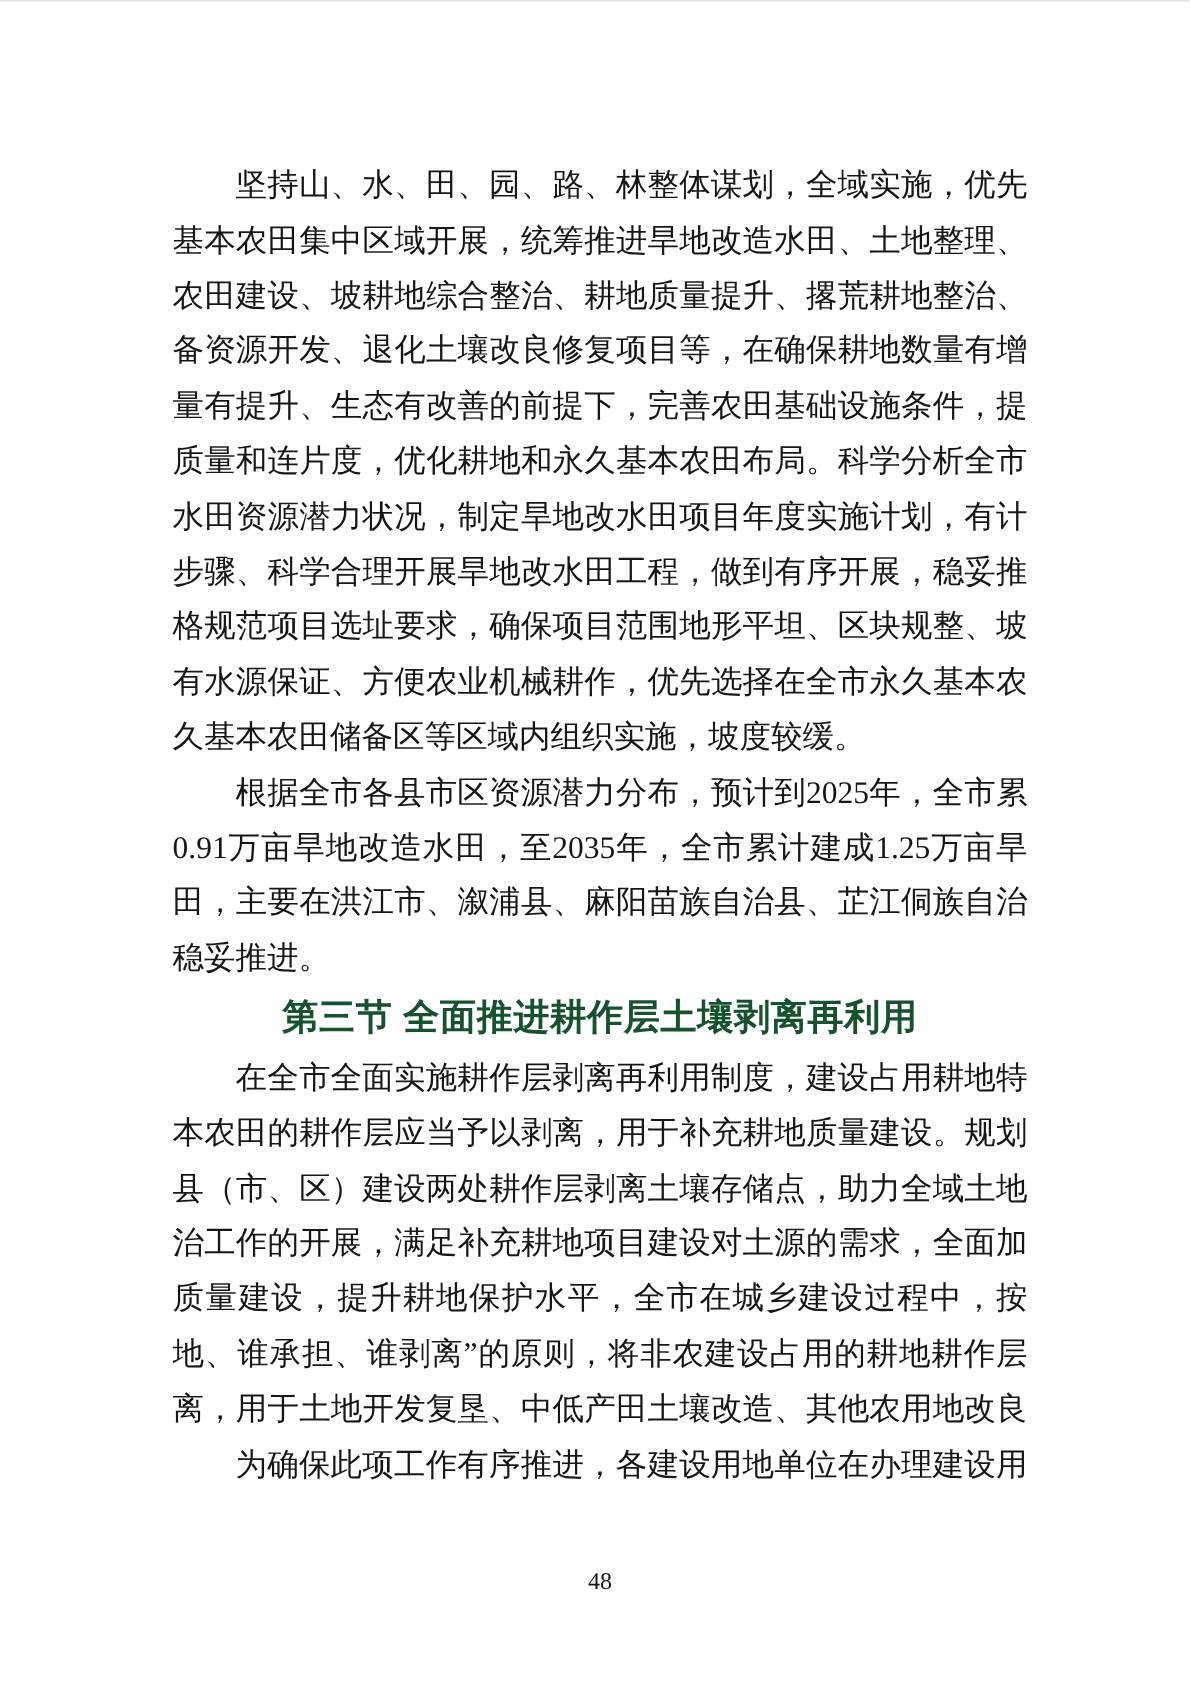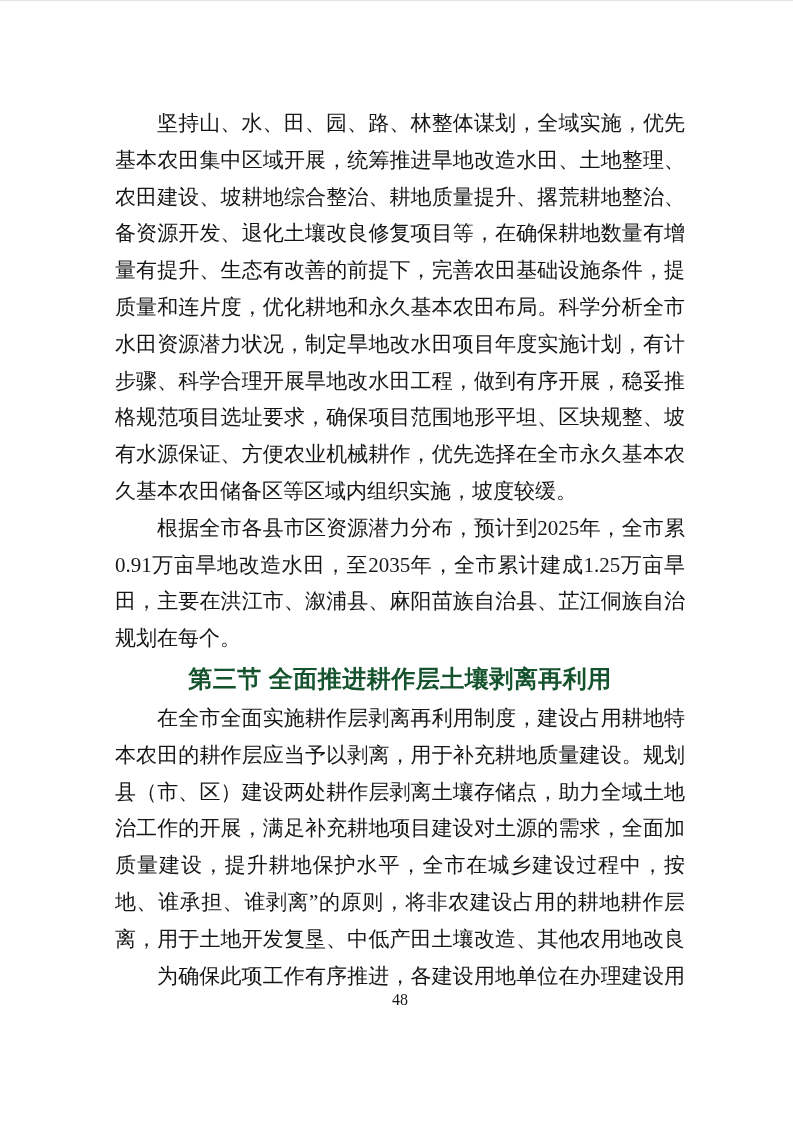--- a/index.html
+++ b/index.html
@@ -47,21 +47,21 @@
     font-weight: bold;
     font-size: 24px;
     line-height: 30px;
     margin: 7px 0 6px 0;
     text-align: center;
     color: #14532d;
     letter-spacing: 0.5px;
   }
   .footer {
     position: absolute;
-    top: 990px;
+    top: 1045px;
     left: 115px;
     width: 570px;
     text-align: center;
   }
   .pagenum {
     font-family: "Liberation Serif", "DejaVu Serif", serif;
     font-size: 16px;
     color: #161616;
   }
 </style>
@@ -80,21 +80,21 @@
         <div class="line">水田资源潜力状况，制定旱地改水田项目年度实施计划，有计划、有</div>
         <div class="line">步骤、科学合理开展旱地改水田工程，做到有序开展，稳妥推进。严</div>
         <div class="line">格规范项目选址要求，确保项目范围地形平坦、区块规整、坡度较缓、</div>
         <div class="line">有水源保证、方便农业机械耕作，优先选择在全市永久基本农田、永</div>
         <div class="line last">久基本农田储备区等区域内组织实施，坡度较缓。</div>
       </div>
     <div class="para">
         <div class="line first">根据全市各县市区资源潜力分布，预计到2025年，全市累计建成</div>
         <div class="line">0.91万亩旱地改造水田，至2035年，全市累计建成1.25万亩旱地改造水</div>
         <div class="line">田，主要在洪江市、溆浦县、麻阳苗族自治县、芷江侗族自治县等县</div>
-        <div class="line last">规划在每个。</div>
+        <div class="line last">稳妥推进。</div>
       </div>
     <div class="heading">第三节 全面推进耕作层土壤剥离再利用</div>
     <div class="para">
         <div class="line first">在全市全面实施耕作层剥离再利用制度，建设占用耕地特别是基</div>
         <div class="line">本农田的耕作层应当予以剥离，用于补充耕地质量建设。规划在每个</div>
         <div class="line">县（市、区）建设两处耕作层剥离土壤存储点，助力全域土地综合整</div>
         <div class="line">治工作的开展，满足补充耕地项目建设对土源的需求，全面加强耕地</div>
         <div class="line">质量建设，提升耕地保护水平，全市在城乡建设过程中，按照“谁用</div>
         <div class="line">地、谁承担、谁剥离”的原则，将非农建设占用的耕地耕作层土壤剥</div>
         <div class="line">离，用于土地开发复垦、中低产田土壤改造、其他农用地改良及绿化</div>

